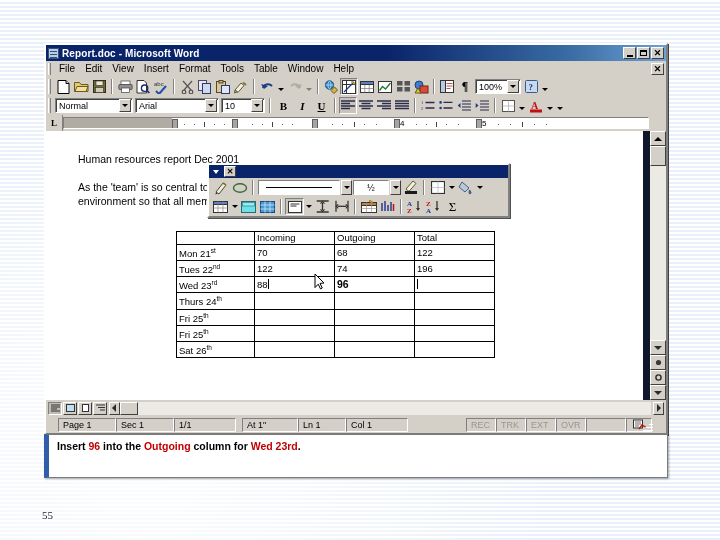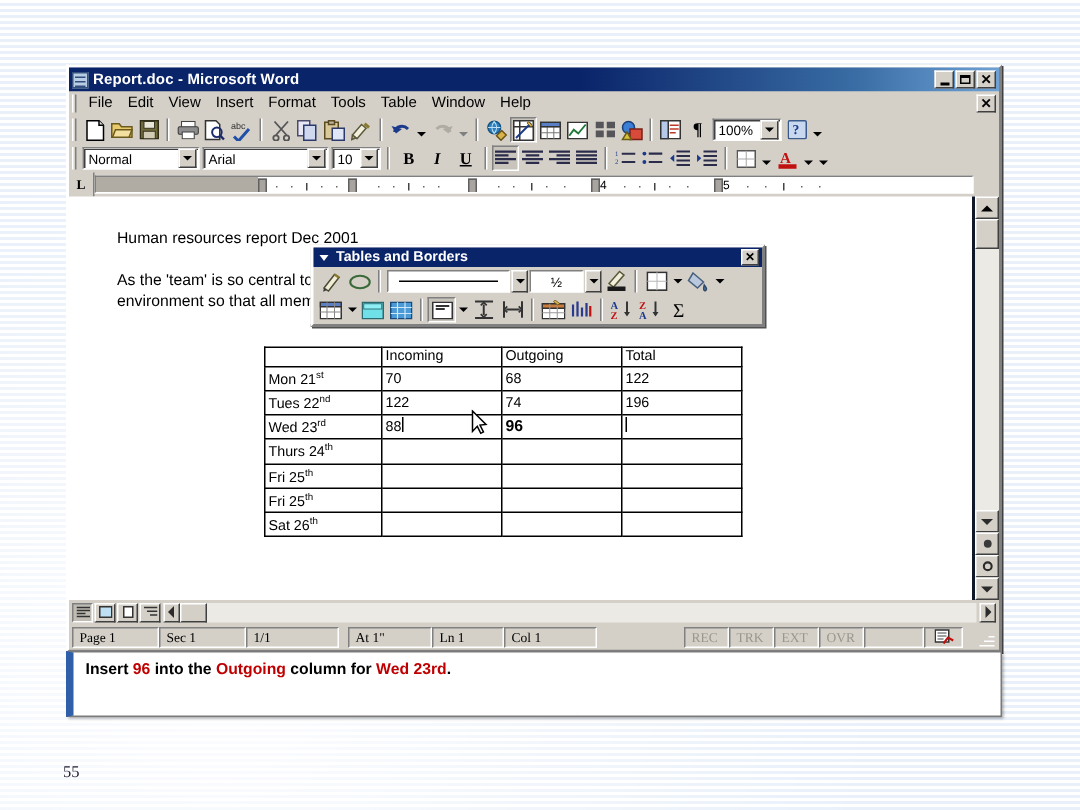--- a/index.html
+++ b/index.html
@@ -139,21 +139,21 @@
   .ruler .num{ position:absolute; top:1px; font-size:8px; font-family:"Liberation Sans",sans-serif; }
   .ruler .dot{ position:absolute; top:6px; width:1px; height:1px; background:#666; }
   .ruler .tick{ position:absolute; top:4px; width:1px; height:5px; background:#444; }
   .ruler .tabstop{ position:absolute; top:1px; width:6px; height:10px; background:#a8a4a0; border:1px solid #606060; }
   .ruler-right{ width:17px; background:#d4d0c8; }
 
   
   .docarea{ flex:1 1 auto; display:flex; min-height:0; }
   .page{
     flex:1 1 auto; background:#fff; position:relative; overflow:hidden;
-    border-right:2px solid #0f172a;
+    border-right:7px solid #0f172a;
   }
   .doc-text{
     position:absolute; font-family:"Liberation Sans", sans-serif;
     font-size:10.5px; color:#000; white-space:nowrap;
   }
   
   .wtable{
     position:absolute; border-collapse:collapse; font-family:"Liberation Sans", sans-serif;
   }
   .wtable td{
@@ -199,21 +199,21 @@
     border:1px solid #fff;border-right-color:#404040;border-bottom-color:#404040;
     display:flex;align-items:center;justify-content:center;
   }
   .vbtn.pressed{ border:1px solid #808080;border-right-color:#fff;border-bottom-color:#fff;background:#c0bcb4;}
   .htrack{ flex:1 1 auto; height:13px; background:#eceae4; margin:0 2px; display:flex; align-items:center;}
   .hthumb{ width:18px;height:13px;background:#d4d0c8;border:1px solid #fff;border-right-color:#404040;border-bottom-color:#404040;}
 
   
   .statusbar{
     flex:0 0 17px; background:#d4d0c8; display:flex; align-items:center;
-    font-size:9px; padding:0 2px; gap:0;font-family:Liberation Serif, serif;
+    font-size:9px; padding:0 12px; gap:0;
   }
   .sfield{
     height:14px; display:flex; align-items:center; padding:0 4px;
     border:1px solid #808080; border-right-color:#fff; border-bottom-color:#fff;
     white-space:nowrap; color:#000;
   }
   .sfield.dim{ color:#9a968e; }
   .sgroup{ display:flex; }
   .resize-grip{
     width:12px;height:12px;margin-left:auto;margin-right:1px;position:relative;
@@ -509,21 +509,21 @@
       <div class="cbtn">
           <div class="caret"></div>
         </div>
     </div>
     <div class="combo" style="width:84px">
       <div class="cval">Arial</div>
       <div class="cbtn">
           <div class="caret"></div>
         </div>
     </div>
-    <div class="combo" style="width:33px">
+    <div class="combo" style="width:44px">
       <div class="cval">10</div>
       <div class="cbtn">
           <div class="caret"></div>
         </div>
     </div>
 
     <div class="sep"></div>
 
     <div class="fbtn">B</div>
     <div class="fbtn" style="font-style:italic">I</div>
@@ -808,21 +808,20 @@
       <i style="right:0;bottom:0;width:10px;height:1px"></i>
       <i style="right:0;bottom:3px;width:7px;height:1px"></i>
       <i style="right:0;bottom:6px;width:4px;height:1px"></i>
     </div>
   </div>
 </div>
 
 <div id="tbtoolbar">
   <div class="ftitle">
     <div class="fcaret"></div>
-    <div class="ttl">Tables and Borders</div>
     <div class="fclose">
         <span>✕</span>
       </div>
   </div>
 
   <div class="frow">
     <div class="icobtn">
       <svg width="16" height="15" viewBox="0 0 16 15">
           <path d="M3 12l7-9 3 2-7 9z" fill="#f0ecd8" stroke="#4a4a30"></path>
           <path d="M10 3l3 2" stroke="#8a7a30" stroke-width="1.6"></path>

